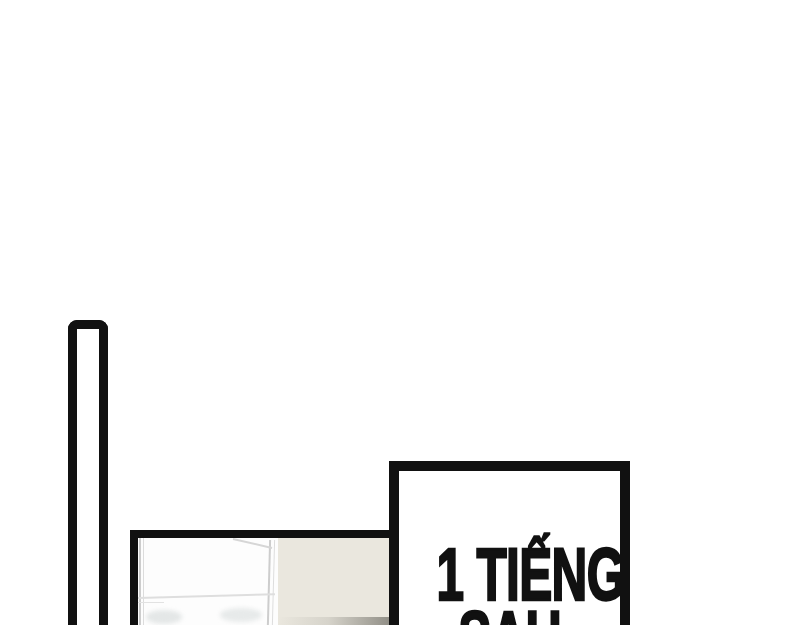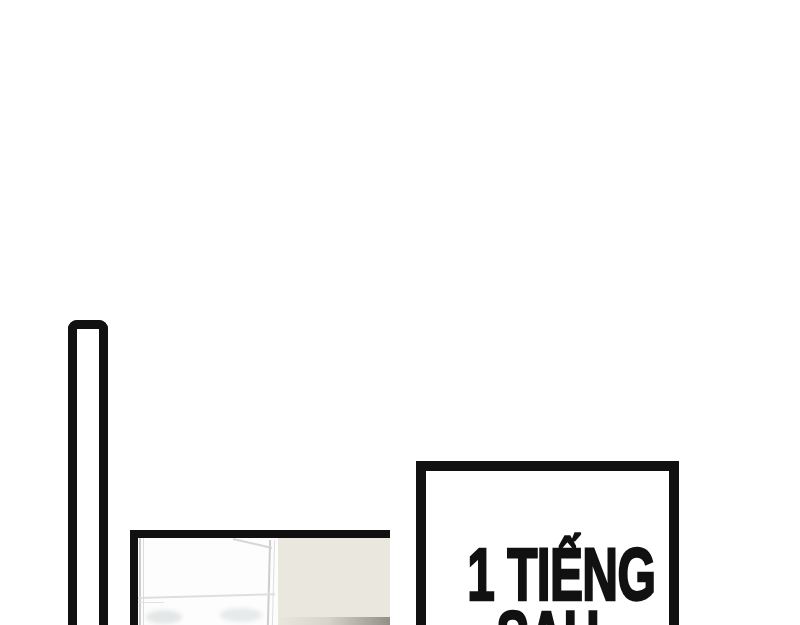--- a/index.html
+++ b/index.html
@@ -72,28 +72,27 @@
   .wall-shadow{
     position:absolute;left:0;bottom:0;width:100%;height:8px;
     background:linear-gradient(90deg,
       rgba(143,141,133,0) 0%,
       rgba(143,141,133,0.22) 45%,
       rgba(120,118,110,0.78) 100%);
   }
 
   
   .caption-box{
-    position:absolute;left:389px;top:461px;width:263px;height:164px;
+    position:absolute;left:389px;top:461px;width:241px;height:164px;
     box-sizing:border-box;
     border:10px solid var(--ink,#111);
     border-bottom:none;
     background:#fff;
     overflow:hidden;
     z-index:5;
-    margin-left:27px;
   }
   .caption-text{
     position:absolute;left:0;right:0;top:72px;
     text-align:center;
     color:var(--ink,#111);
     font-weight:bold;
     font-size:75px;
     line-height:63px;
     letter-spacing:-1px;
     white-space:nowrap;

